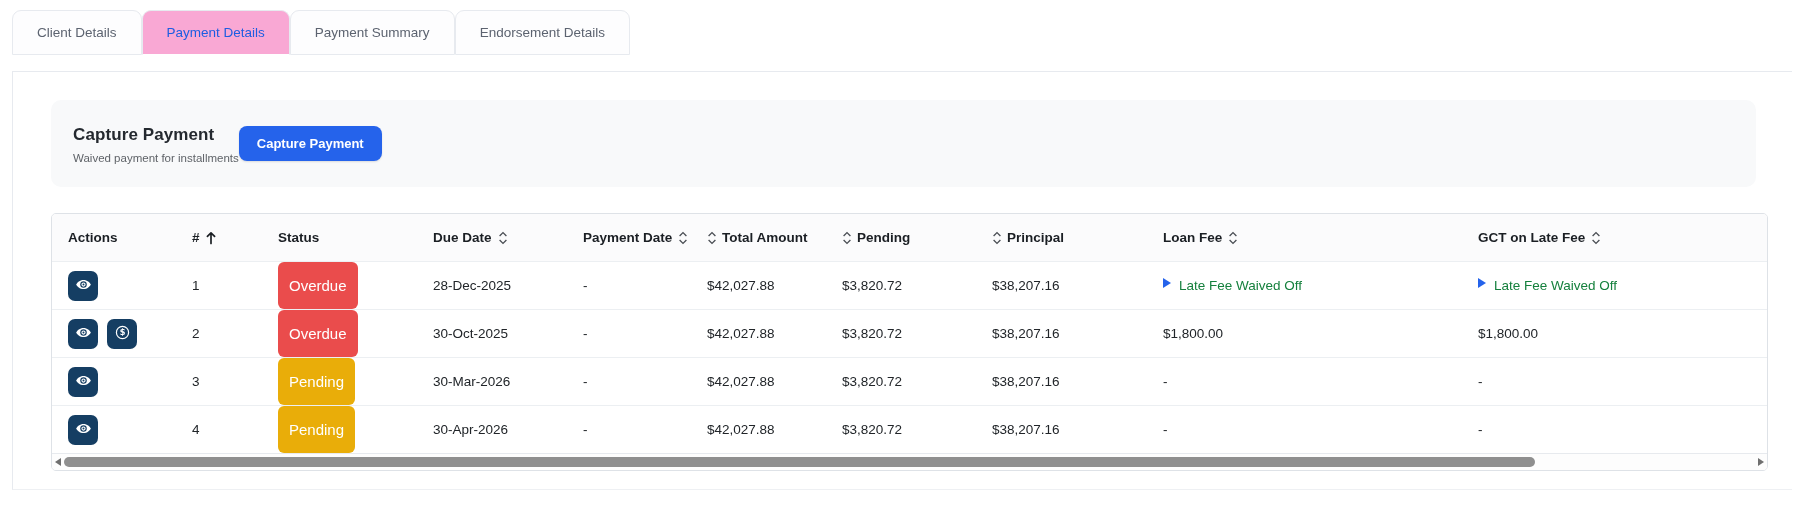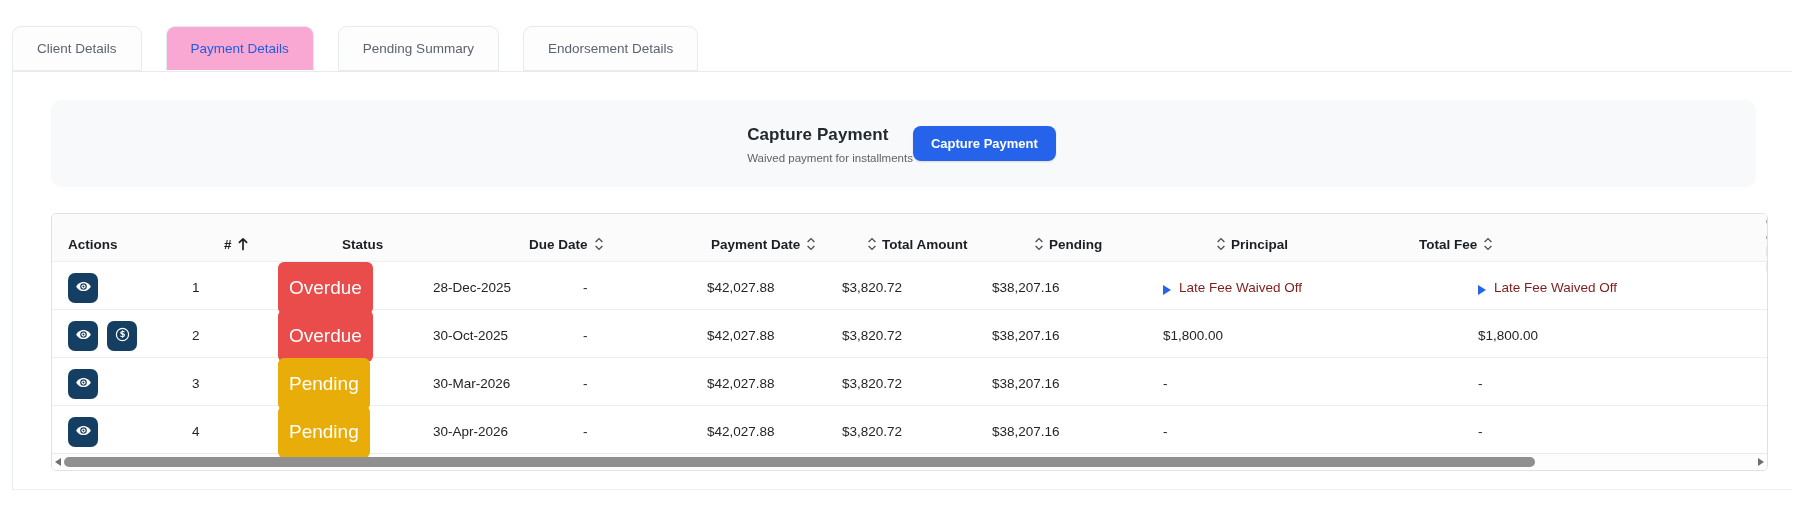--- a/index.html
+++ b/index.html
@@ -1,76 +1,76 @@
 <!DOCTYPE html>
 <html><head>
 <meta charset="utf-8">
 <style>
   * { margin:0; padding:0; box-sizing:border-box; }
   html,body { width:1794px; height:506px; background:#fff; font-family:"Liberation Sans", sans-serif; overflow:hidden; }
 
   
-  .tabs-bar { position:absolute; left:12px; top:26px; display:flex; gap:24px; z-index:3; }
+  .tabs-bar { position:absolute; left:12px; top:10px; display:flex; gap:0; z-index:3; }
   .tab {
     height:45px; padding:0 24px; display:flex; align-items:center;
     background:#fdfdfe; border:1px solid #e7eaef; border-radius:9px 9px 0 0;
     font-size:13.5px; color:#5c6370; cursor:pointer; white-space:nowrap;
   }
   .tab.active { background:#f9a8d4; color:#1d5de2; font-weight:500; border-bottom-color:#fff; }
 
   
   .content-panel {
     position:absolute; left:12px; top:71px; width:1780px; height:419px;
     background:#fff; border-top:1px solid #e7eaef; border-left:1px solid #e7eaef; border-bottom:1px solid #eef0f3;
     z-index:1;
   }
 
   
   .capture-card {
     margin:28px 36px 0 38px; height:87px; background:#f8f9fa; border-radius:10px;
-    display:flex; align-items:center; justify-content:center; padding:0 26px 0 22px;
+    display:flex; align-items:center; justify-content:flex-start; padding:0 26px 0 22px;
   }
   .capture-texts { display:flex; flex-direction:column; gap:7px; padding-top:2px; }
   .capture-title { font-size:17px; font-weight:700; color:#24292f; letter-spacing:.1px; }
   .capture-sub { font-size:11.5px; color:#5f6368; }
   .capture-btn {
     background:#2563eb; color:#fff; border:none; border-radius:8px;
     padding:10px 18px; font-size:13px; font-weight:700; cursor:pointer;
     font-family:"Liberation Sans", sans-serif; box-shadow:0 1px 2px rgba(0,0,0,.12);
   }
 
   
   .table-card {
     margin:26px 24px 0 38px; border:1px solid #dee2e7; border-radius:5px; overflow:hidden; background:#fff;
   }
   .trow {
     display:grid;
     grid-template-columns:110px 100px 155px 150px 140px 135px 150px 155px 315px minmax(0,1fr);
     align-items:center;
   }
-  .thead { height:47px; background:#fbfbfc;gap:32px; }
+  .thead { height:47px; background:#fbfbfc; }
   .thead .cell { font-weight:700; font-size:13.5px; color:#1b1f24; }
   .tbody-row { height:48px; border-top:1px solid #eceff2; }
   .cell { padding-left:16px; font-size:13.5px; color:#212529; display:flex; align-items:center; gap:6px; }
   .cell.num { justify-content:flex-start; padding-right:12px; padding-left:0; }
   .thead .cell.num { gap:5px; }
   .sort-icon { display:inline-flex; opacity:.85; }
   .arrow-up-icon { display:inline-flex; }
 
-  .badge { display:inline-block; padding:15px 11px; border-radius:6px; color:#fff; font-size:19px; line-height:1.15; }
+  .badge { display:inline-block; padding:15px 11px; border-radius:6px; color:#fff; font-size:15px; line-height:1.15; }
   .badge.overdue { background:#ea4c4c; }
   .badge.pending { background:#e9ad09; }
 
   .action-btn {
     width:30px; height:30px; border:none; border-radius:7px; background:#153e63;
     display:inline-flex; align-items:center; justify-content:center; cursor:pointer;
   }
   .actions-cell { gap:9px; }
 
-  .fee-link { display:inline-flex; align-items:flex-end; gap:8px; color:#7f1d1d; font-size:13.5px; cursor:pointer; }
+  .fee-link { display:inline-flex; align-items:flex-start; gap:8px; color:#15803d; font-size:13.5px; cursor:pointer; }
   .tri-right {
     width:0; height:0; border-top:5px solid transparent; border-bottom:5px solid transparent;
     border-left:8px solid #2563eb; display:inline-block;
   }
 
   
   .hscroll { height:17px; border-top:1px solid #e7eaee; display:flex; align-items:center; background:#fdfdfd; }
   .scroll-arrow { width:12px; display:flex; align-items:center; justify-content:center; cursor:pointer; }
   .tri-l { width:0; height:0; border-top:4px solid transparent; border-bottom:4px solid transparent; border-right:6px solid #6f6f6f; }
   .tri-r { width:0; height:0; border-top:4px solid transparent; border-bottom:4px solid transparent; border-left:6px solid #6f6f6f; }
@@ -81,21 +81,21 @@
 <body>
 
 <div class="tabs-bar">
   <div class="tab">
       <span>Client Details</span>
     </div>
   <div class="tab active">
       <span>Payment Details</span>
     </div>
   <div class="tab">
-      <span>Pending Summary</span>
+      <span>Payment Summary</span>
     </div>
   <div class="tab">
       <span>Endorsement Details</span>
     </div>
 </div>
 
 <div class="content-panel">
 
   <div class="capture-card">
     <div class="capture-texts">
@@ -161,21 +161,21 @@
       <div class="cell num">
         <span class="sort-icon">
             <svg width="10" height="14" viewBox="0 0 10 14">
               <path d="M1.6 5 5 1.6 8.4 5" fill="none" stroke="#2a2f36" stroke-width="1.3"></path>
               <path d="M1.6 9 5 12.4 8.4 9" fill="none" stroke="#2a2f36" stroke-width="1.3"></path>
             </svg>
           </span>
         <span>Principal</span>
       </div>
       <div class="cell">
-        <span>Total Fee</span>
+        <span>Loan Fee</span>
         <span class="sort-icon">
             <svg width="10" height="14" viewBox="0 0 10 14">
               <path d="M1.6 5 5 1.6 8.4 5" fill="none" stroke="#2a2f36" stroke-width="1.3"></path>
               <path d="M1.6 9 5 12.4 8.4 9" fill="none" stroke="#2a2f36" stroke-width="1.3"></path>
             </svg>
           </span>
       </div>
       <div class="cell">
         <span>GCT on Late Fee</span>
         <span class="sort-icon">

